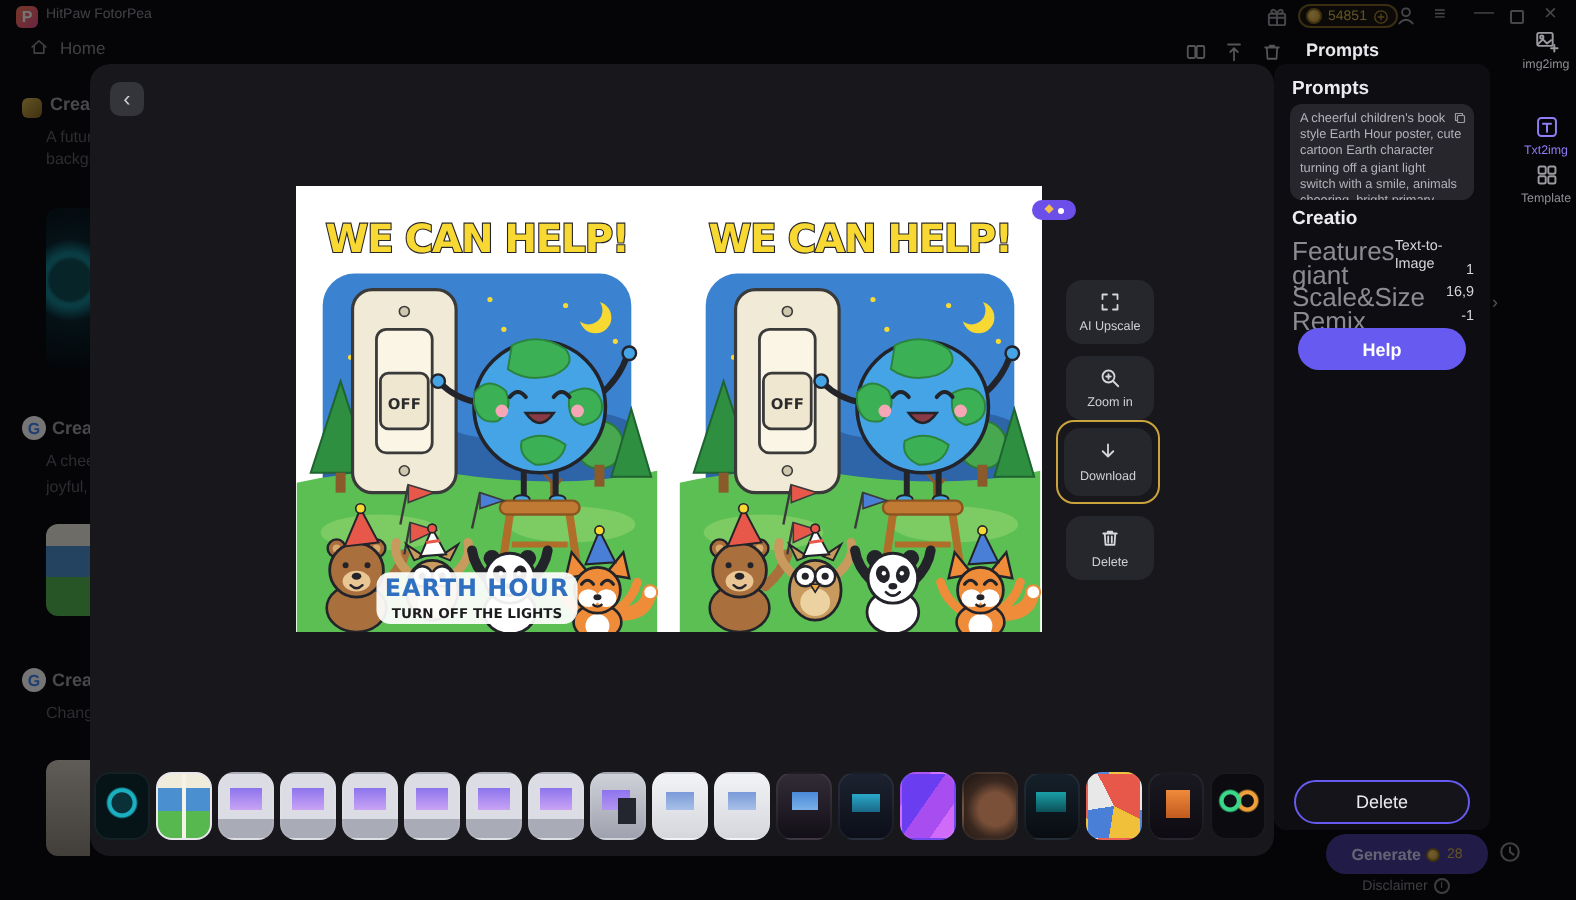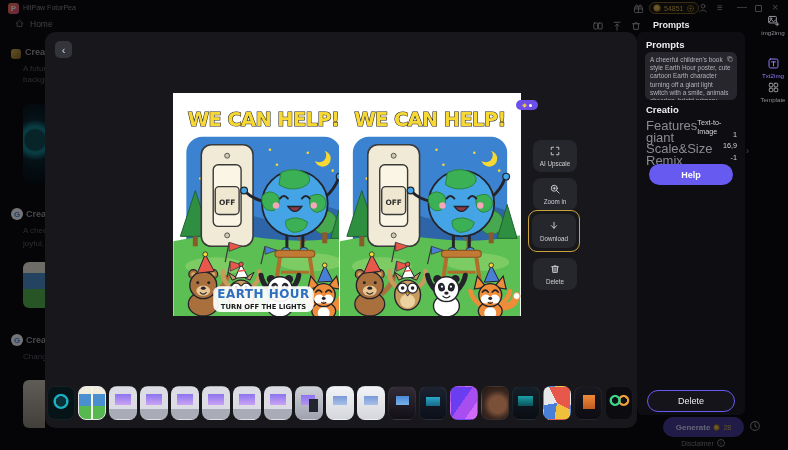--- a/index.html
+++ b/index.html
@@ -348,21 +348,21 @@
   <div id="disclaimer" class="abs">
     <span>Disclaimer</span>
     <span class="info-i">i</span>
   </div>
 
   <div id="dim" class="abs"></div>
 
   <div id="modal" class="abs">
     <div id="backbtn" class="abs">‹</div>
 
-    <div class="abs poster" style="left:128px;top:61px;width:196px;height:223px">
+    <div class="abs poster" style="left:103px;top:61px;width:196px;height:223px">
       <svg width="181" height="223" viewBox="0 0 181 224">
         <use href="#poster-scene"></use>
         <rect x="40" y="194" width="101" height="26" rx="7" fill="#ffffff" opacity="0.92"></rect>
         <text class="pcap1" x="90.5" y="206" text-anchor="middle">EARTH HOUR</text>
         <text class="pcap2" x="90.5" y="217" text-anchor="middle">TURN OFF THE LIGHTS</text>
       </svg>
     </div>
     <div class="abs poster" style="left:294px;top:61px;width:182px;height:223px">
       <svg width="182" height="223" viewBox="0 0 181 224">
           <use href="#poster-scene"></use>

